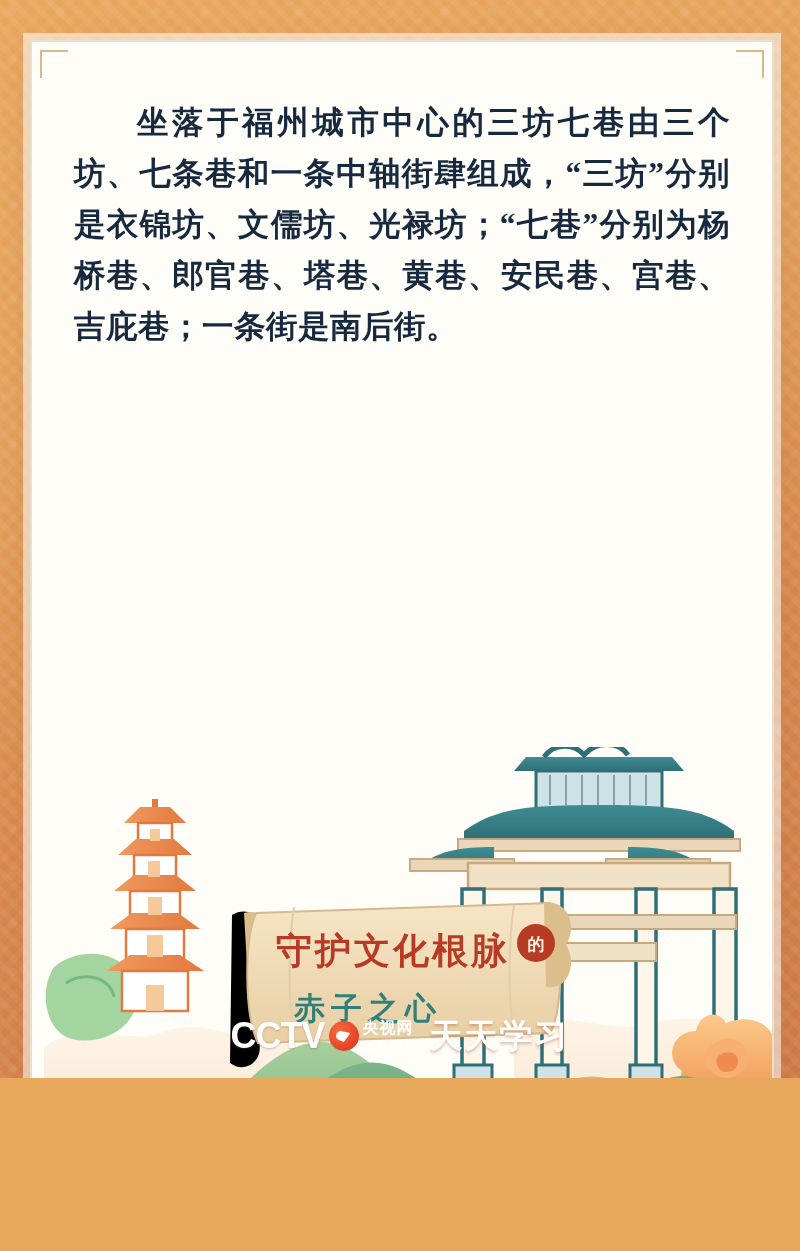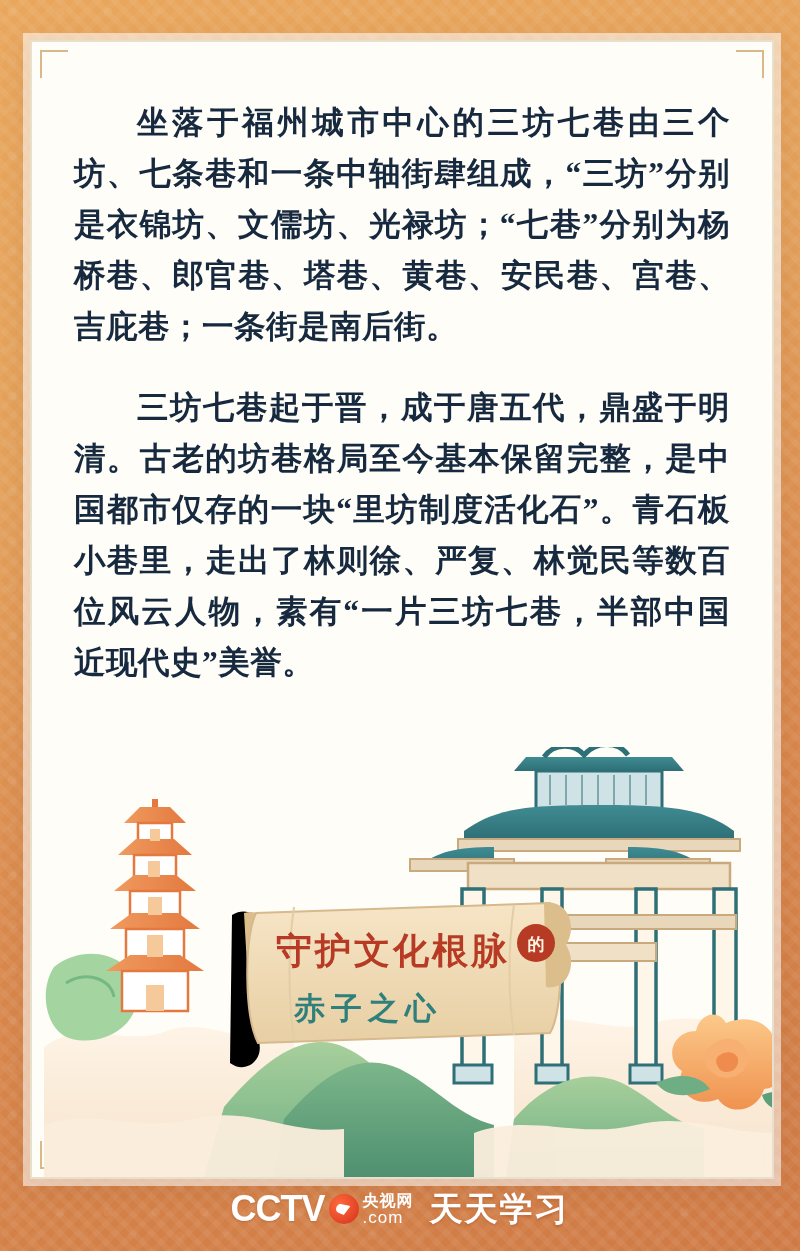--- a/index.html
+++ b/index.html
@@ -11,21 +11,21 @@
     height: 1251px;
     overflow: hidden;
     font-family: "Liberation Serif", "DejaVu Serif", serif;
     background: #e8a85c;
   }
 
   
   #poster {
     position: relative;
     width: 800px;
-    height: 1251px;
+    height: 1078px;
     background:
       repeating-linear-gradient(45deg, rgba(255,255,255,0.055) 0 6px, rgba(0,0,0,0.0) 6px 13px),
       repeating-linear-gradient(-45deg, rgba(255,255,255,0.04) 0 6px, rgba(0,0,0,0.0) 6px 13px),
       linear-gradient(160deg, #e9a75d 0%, #e3a05a 32%, #d9884c 62%, #cf7a45 100%);
     overflow: hidden;
   }
   
   #poster::before {
     content: "";
     position: absolute;
@@ -178,21 +178,20 @@
 <div id="poster">
 
   <div class="card">
     <span class="card-corner corner-tl"></span>
     <span class="card-corner corner-tr"></span>
     <span class="card-corner corner-bl"></span>
     <span class="card-corner corner-br"></span>
 
     <div class="article">
       <p class="para">坐落于福州城市中心的三坊七巷由三个坊、七条巷和一条中轴街肆组成，“三坊”分别是衣锦坊、文儒坊、光禄坊；“七巷”分别为杨桥巷、郎官巷、塔巷、黄巷、安民巷、宫巷、吉庇巷；一条街是南后街。</p>
-      <p class="para">三坊七巷起于晋，成于唐五代，鼎盛于明清。古老的坊巷格局至今基本保留完整，是中国都市仅存的一块“里坊制度活化石”。青石板小巷里，走出了林则徐、严复、林觉民等数百位风云人物，素有“一片三坊七巷，半部中国近现代史”美誉。</p>
     </div>
 
     <div class="scene">
       <svg width="740" height="430" viewBox="0 0 740 430" xmlns="http://www.w3.org/2000/svg">
         <defs>
           <linearGradient id="gTealRoof" x1="0" y1="0" x2="0" y2="1">
             <stop offset="0%" stop-color="#3f8c92"></stop>
             <stop offset="100%" stop-color="#2f6f77"></stop>
           </linearGradient>
           <linearGradient id="gHill" x1="0" y1="0" x2="0" y2="1">

